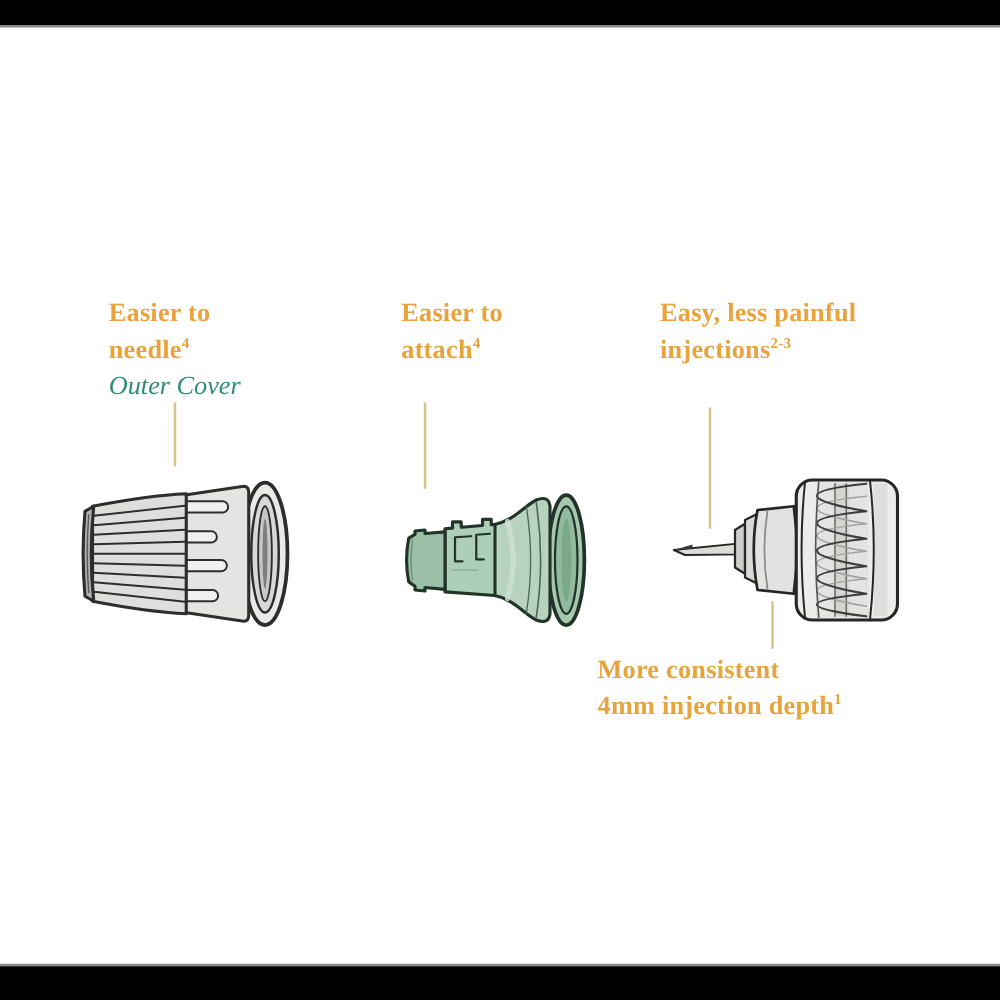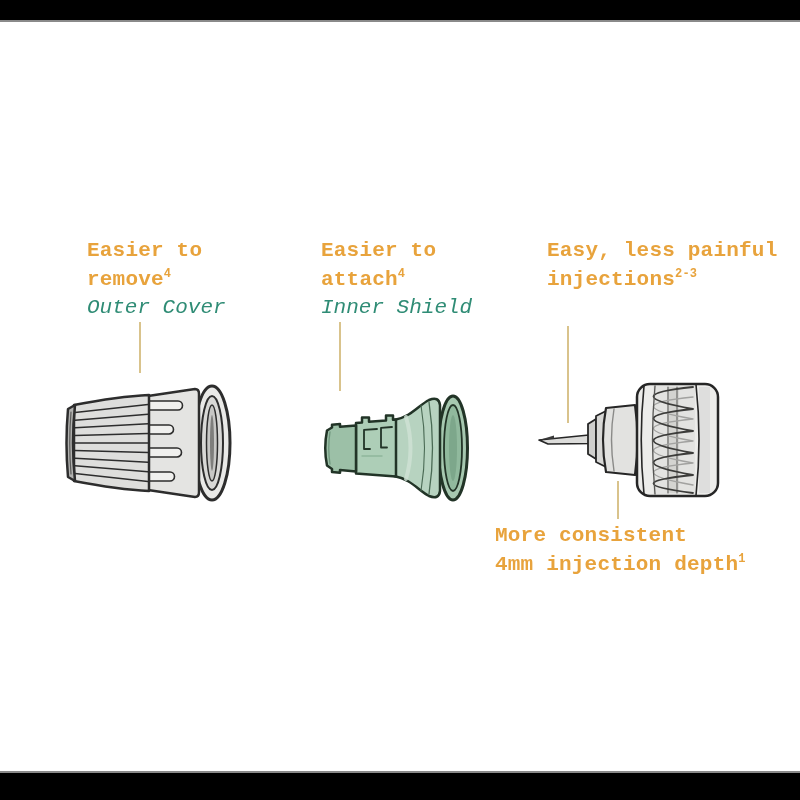--- a/index.html
+++ b/index.html
@@ -1,18 +1,18 @@
 <!DOCTYPE html>
 <html><head>
 <meta charset="utf-8">
 <style>
   html,body{margin:0;padding:0;background:#fff;}
   .canvas{
     position:relative;width:800px;height:800px;background:#ffffff;
-    overflow:hidden;font-family:Liberation Mono, monospace;
+    overflow:hidden;font-family:Liberation Serif, serif;
   }
   .bar{position:absolute;left:0;width:800px;background:#000;}
   .bar-top{top:0;height:20px;}
   .bar-top-edge{position:absolute;left:0;top:20px;width:800px;height:2px;background:#8a8a8a;}
   .bar-bottom-edge{position:absolute;left:0;top:771px;width:800px;height:2px;background:#8a8a8a;}
   .bar-bottom{top:773px;height:27px;}
 
   .annotation{position:absolute;}
   .ann-title{
     font-size:21px;font-weight:700;line-height:29px;
@@ -32,45 +32,44 @@
 <div class="canvas">
 
   <div class="bar bar-top"></div>
   <div class="bar-top-edge"></div>
   <div class="bar-bottom-edge"></div>
   <div class="bar bar-bottom"></div>
 
   <div class="annotation" style="left:87px;top:236px;">
     <div class="ann-title">
       <span>Easier to</span><br>
-      <span>remove</span><sup>4</sup>
+      <span>needle</span><sup>4</sup>
     </div>
     <div class="ann-subtitle">Outer Cover</div>
   </div>
   <div class="leader" style="left:139px;top:322px;height:51px;"></div>
 
   <div class="annotation" style="left:321px;top:236px;">
     <div class="ann-title">
       <span>Easier to</span><br>
       <span>attach</span><sup>4</sup>
     </div>
-    <div class="ann-subtitle">Inner Shield</div>
   </div>
   <div class="leader" style="left:339px;top:322px;height:69px;"></div>
 
-  <div class="annotation" style="left:547px;top:236px;">
+  <div class="annotation" style="left:528px;top:236px;">
     <div class="ann-title">
       <span>Easy, less painful</span><br>
       <span>injections</span><sup>2-3</sup>
     </div>
   </div>
   <div class="leader" style="left:567px;top:326px;height:97px;"></div>
 
   <div class="leader" style="left:617px;top:481px;height:38px;"></div>
-  <div class="annotation" style="left:478px;top:521px;margin-left:17px;">
+  <div class="annotation" style="left:478px;top:521px;">
     <div class="ann-title">
       <span>More consistent</span><br>
       <span>4mm injection depth</span><sup>1</sup>
     </div>
   </div>
 
   <svg class="illus" style="left:62px;top:384px;" width="172" height="120" viewBox="0 0 172 120">
     <g stroke-linejoin="round" stroke-linecap="round">
 
       <ellipse cx="150" cy="59" rx="18" ry="57" fill="#e9e9e7" stroke="#2d2d2d" stroke-width="3"></ellipse>

